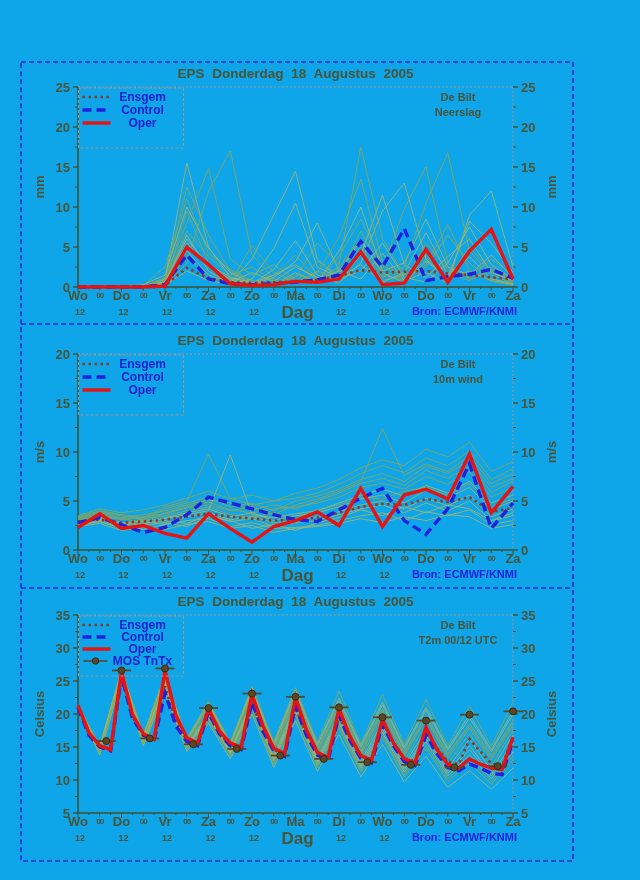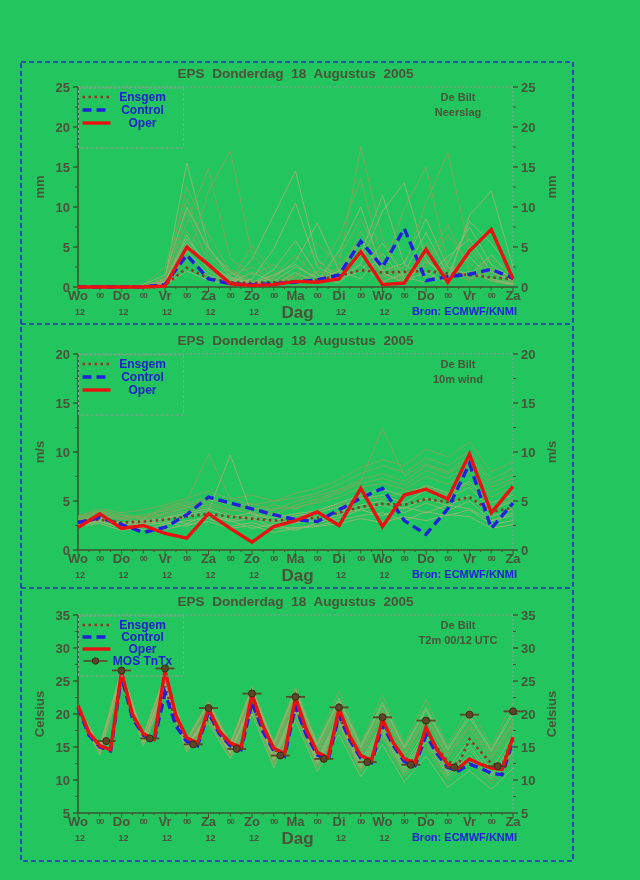--- a/index.html
+++ b/index.html
@@ -1,16 +1,16 @@
 <!DOCTYPE html>
 <html><head>
 <meta charset="utf-8">
 <style>
   html,body{margin:0;padding:0;background:#ffffff;}
-  #stage{position:relative;width:640px;height:880px;background:#22c55e;overflow:hidden;}
+  #stage{position:relative;width:640px;height:880px;background:#0ea5e9;overflow:hidden;}
   svg text{font-family:"Liberation Sans","DejaVu Sans",sans-serif;font-weight:bold;}
 </style>
 </head>
 <body>
 
 <div id="stage">
   <svg id="plot" width="640" height="880" viewBox="0 0 640 880">
       <rect x="21" y="62" width="552" height="799" fill="none" stroke="#2b2bcc" stroke-width="1.6" stroke-dasharray="5 3"></rect>
       <line x1="21" y1="324" x2="573" y2="324" stroke="#2b2bcc" stroke-width="1.6" stroke-dasharray="5 3"></line>
       <line x1="21" y1="588" x2="573" y2="588" stroke="#2b2bcc" stroke-width="1.6" stroke-dasharray="5 3"></line>

